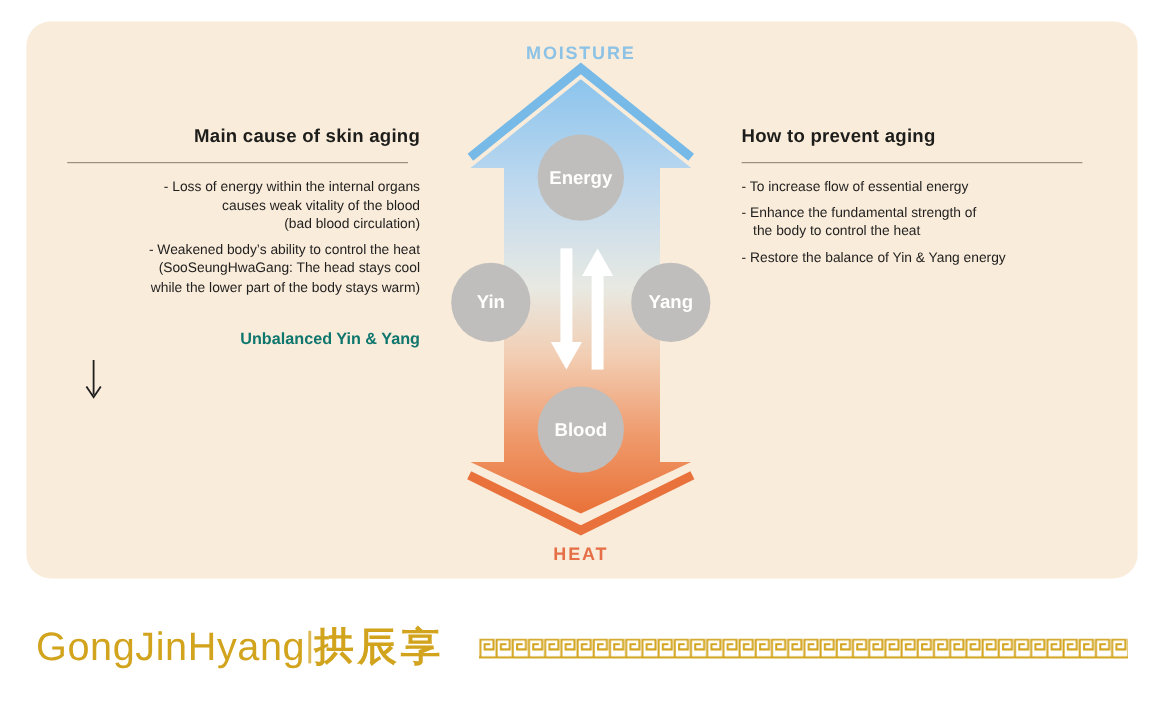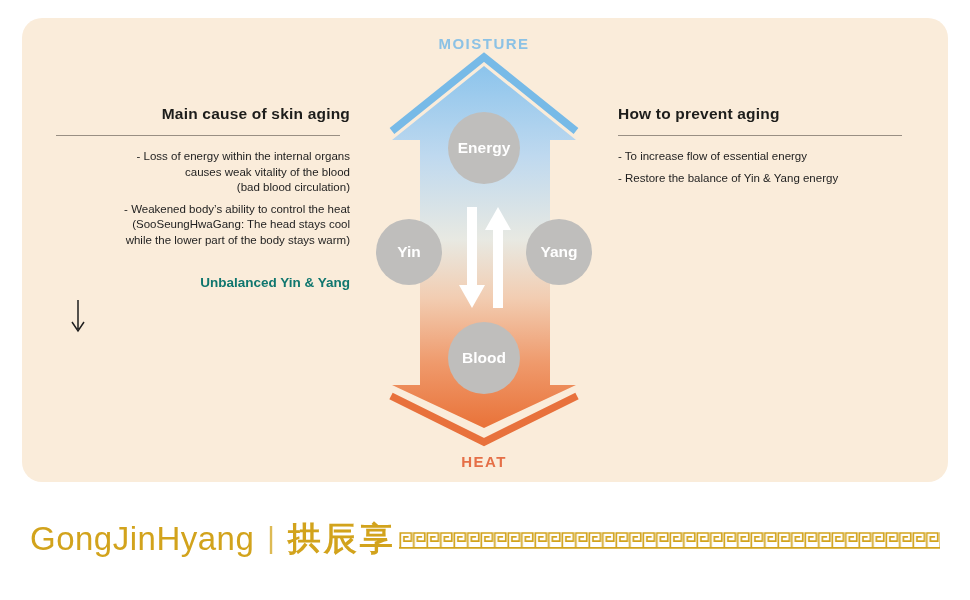--- a/index.html
+++ b/index.html
@@ -32,21 +32,21 @@
     font-weight:bold;color:#0f766e;
   }
   .conclusion.second{margin-top:8px;}
   .flow-arrow{display:block;margin:8px 0 0 13px;}
   
   .diagram{position:absolute;left:375px;top:28px;width:220px;height:447px;}
   .diagram text{font-family:"Liberation Sans",sans-serif;font-weight:bold;}
   
   .footer-brand{
     position:absolute;left:30px;top:519px;display:flex;align-items:center;
-    gap:13px;font-size:33px;line-height:40px;color:#D2A31C;
+    font-size:33px;line-height:40px;color:#D2A31C;
   }
   .footer-brand .latin{letter-spacing:.5px;}
   .footer-brand .cjk{letter-spacing:3px;font-size:33px;font-weight:bold;}
   .footer-brand .divider{font-size:29px;opacity:.75;transform:translateY(-1px);}
   .greek-key{position:absolute;left:399px;top:532px;}
 </style>
 </head>
 <body>
 
 <div class="stage">
@@ -67,20 +67,22 @@
     <svg class="flow-arrow" width="18" height="36" viewBox="0 0 18 36">
       <path d="M9 1 V30 M3 23 L9 32 L15 23" fill="none" stroke="#1e1e1e" stroke-width="1.5"></path>
     </svg>
   </div>
 
   <div class="col col-right">
     <h2>How to prevent aging</h2>
     <hr class="rule">
     <div class="bullets">
       <p class="bullet">- To increase flow of essential energy</p>
+      <p class="bullet">- Enhance the fundamental strength of
+   the body to control the heat</p>
       <p class="bullet">- Restore the balance of Yin &amp; Yang energy</p>
     </div>
   </div>
 
   <svg class="diagram" viewBox="0 0 220 447" width="220" height="447">
     <defs>
       <linearGradient id="bodyGrad" x1="0" y1="0" x2="0" y2="1">
         <stop offset="0" stop-color="#8CC4EC"></stop>
         <stop offset="0.25" stop-color="#BFD9EF"></stop>
         <stop offset="0.48" stop-color="#E8E9E2"></stop>

